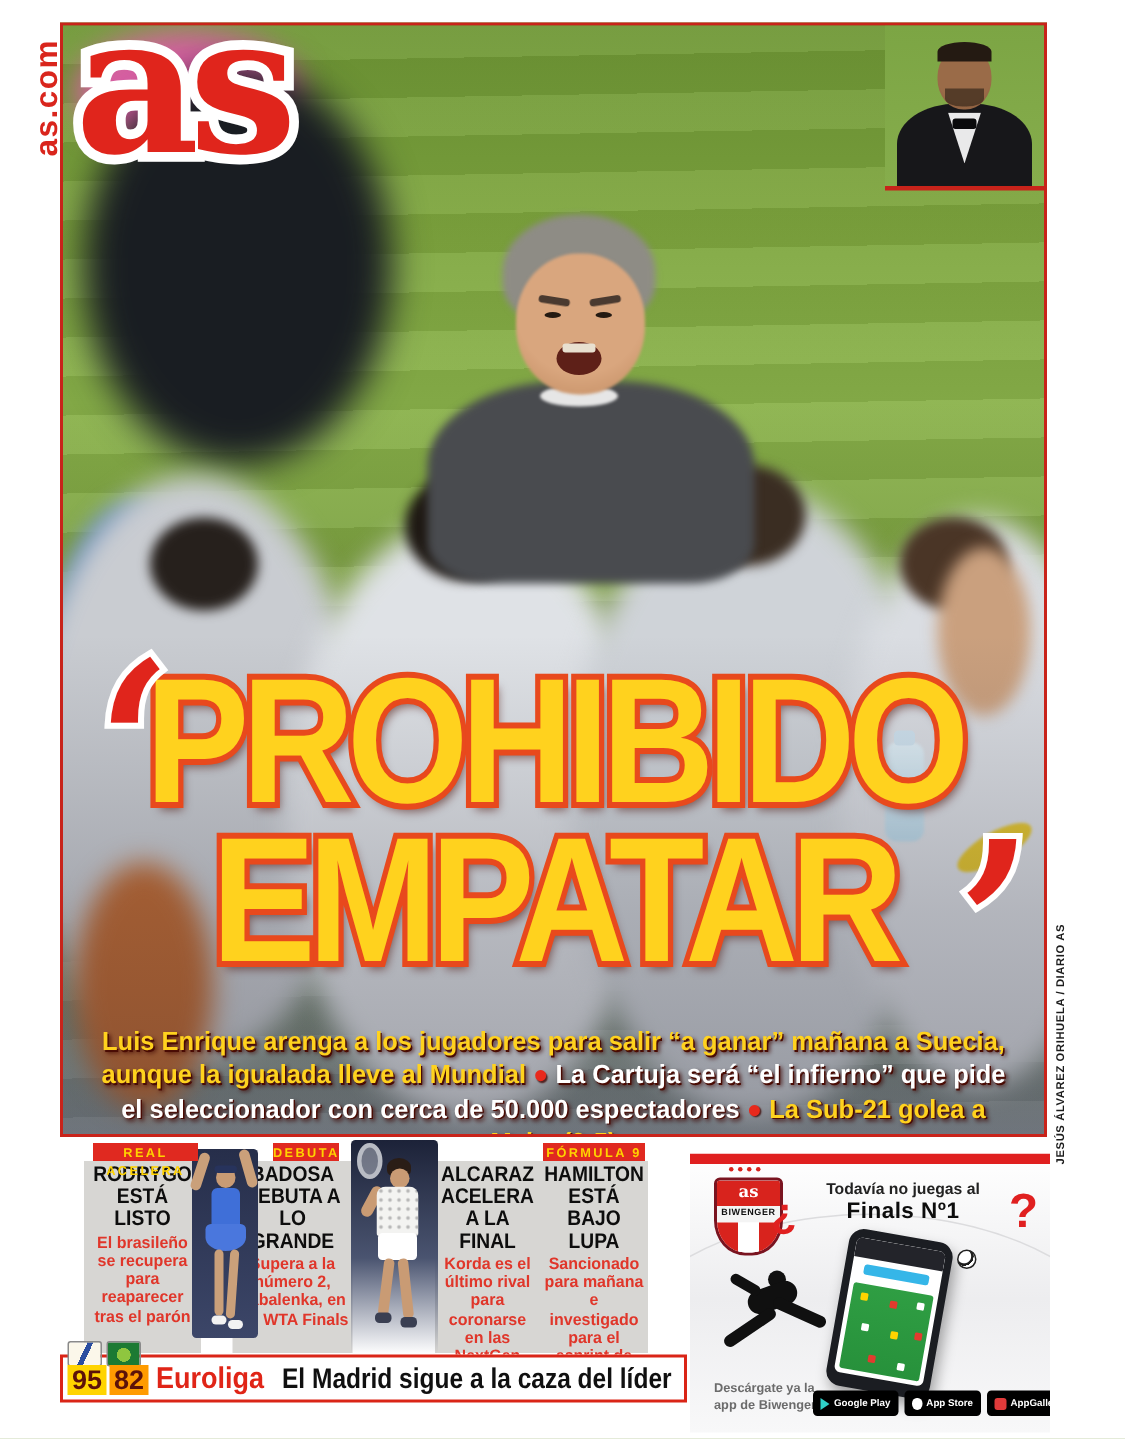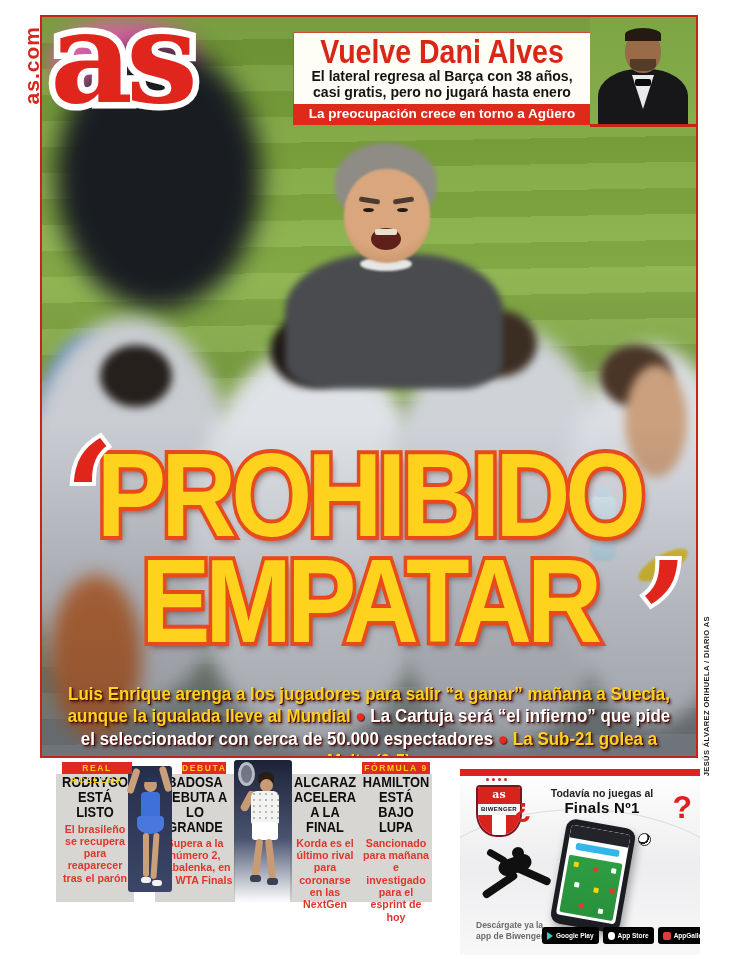--- a/index.html
+++ b/index.html
@@ -224,26 +224,20 @@
       <div class="sh bottlecap"></div>
       <div class="sh banana"></div>
       <div class="photo-shade"></div>
     </div>
 
     <div class="logo">
       <span class="stroke">as</span>
       <span class="fill">as</span>
     </div>
 
-    <div class="topstory">
-      <div class="ts-head">Vuelve Dani Alves</div>
-      <div class="ts-sub">El lateral regresa al Barça con 38 años,</div>
-      <div class="ts-sub">casi gratis, pero no jugará hasta enero</div>
-    </div>
-    <div class="ticker">La preocupación crece en torno a Agüero</div>
 
     <div class="alves">
       <div class="al-suit"></div>
       <div class="al-shirt"></div>
       <div class="al-bow"></div>
       <div class="al-head"></div>
       <div class="al-hairtop"></div>
       <div class="al-beard"></div>
     </div>
 
@@ -313,20 +307,32 @@
       <div class="ac-arm"></div>
       <div class="ac-shirt"></div>
       <div class="ac-shorts"></div>
       <div class="ac-leg-l"></div>
       <div class="ac-leg-r"></div>
       <div class="ac-shoe"></div>
       <div class="ac-shoe2"></div>
     </div>
   </div>
 
+  <div class="eurobar">
+    <div class="crests">
+      <div class="crest crest-rm"></div>
+      <div class="crest crest-uni"></div>
+    </div>
+    <div class="scores">
+      <span class="score">95</span>
+      <span class="score score-away">82</span>
+    </div>
+    <div class="euro-label">Euroliga</div>
+    <div class="euro-head">El Madrid sigue a la caza del líder</div>
+  </div>
 
   <div class="ad">
     <div class="ad-arc"></div>
     <div class="ad-topbar"></div>
     <div class="shield">
       <div class="shield-top">as</div>
       <div class="shield-mid">BIWENGER</div>
       <div class="shield-bot"></div>
     </div>
     <div class="shield-stars">

